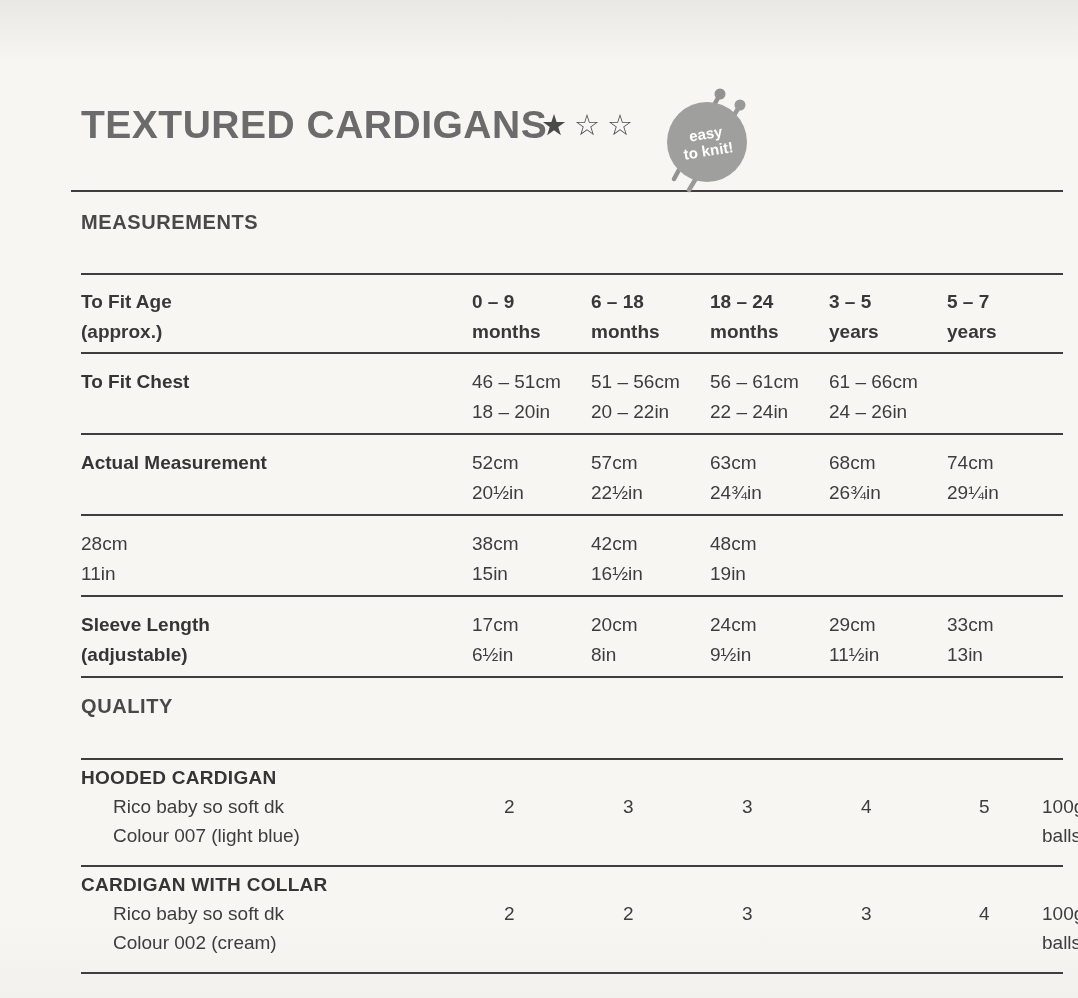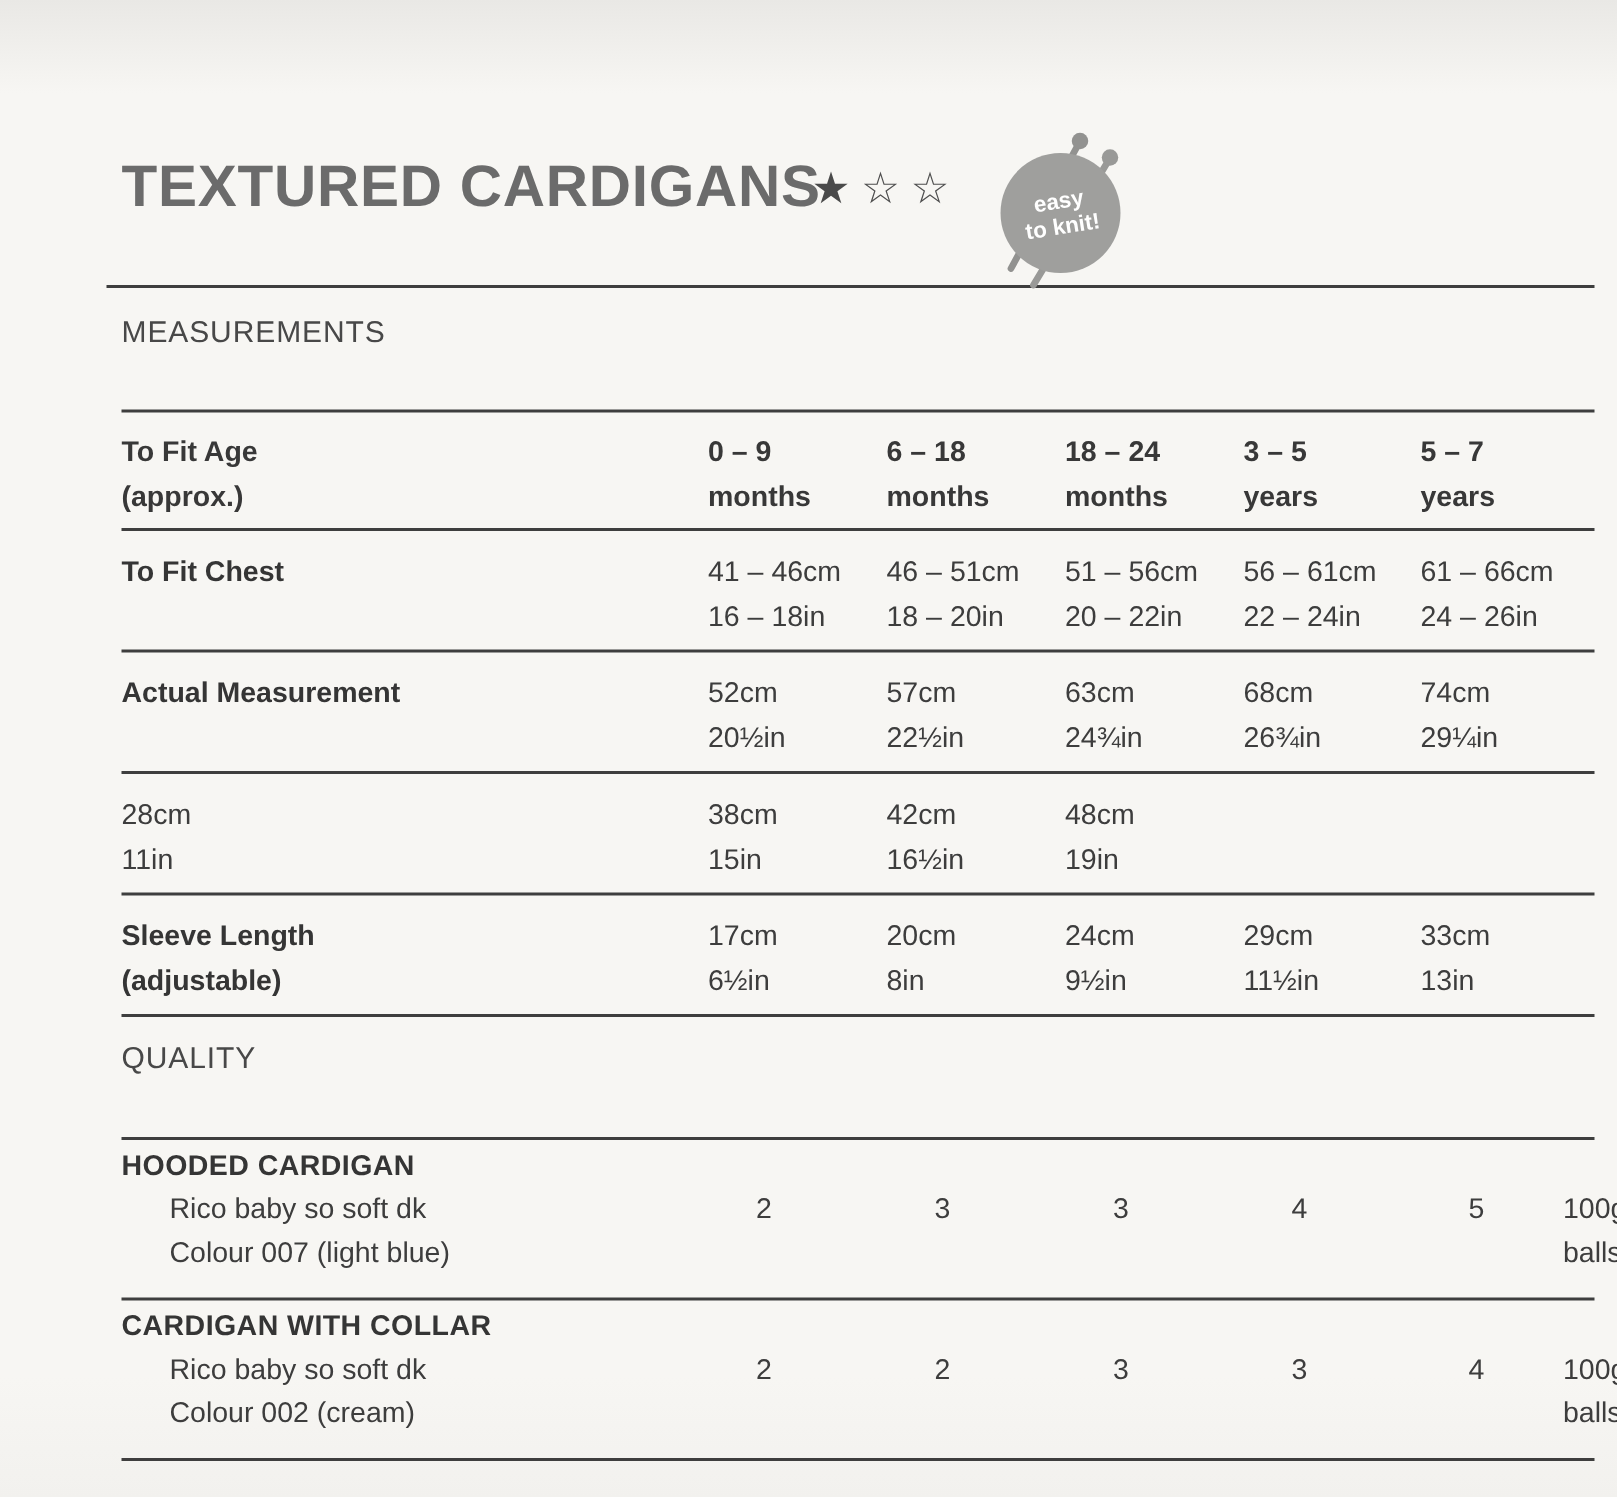--- a/index.html
+++ b/index.html
@@ -26,21 +26,21 @@
     position:absolute; left:460px; top:108px;
     font-family:"DejaVu Sans", sans-serif;
     font-size:29px; color:#4a4a4a; letter-spacing:7px;
     white-space:nowrap;
   }
   .stars .outline { color:#4f4f4f; }
   .badge-svg { position:absolute; left:577px; top:0px; width:102px; height:205px; z-index:2; }
   .rule { border-top:2px solid #3e3e3e; width:100%; }
   .rule-title { margin-left:-10px; width:calc(100% + 10px); }
   .section-heading {
-    font-size:20px; font-weight:normal; letter-spacing:0.6px;
+    font-size:20px; font-weight:bold; letter-spacing:0.6px;
     color:#484848; line-height:24px;
   }
   .h-meas { margin-top:18px; }
   .h-qual { margin-top:16px; }
   .rule-after-meas { margin-top:39px; }
   .rule-after-qual { margin-top:40px; }
 
   .grid {
     display:grid;
     grid-template-columns:391px 119px 119px 119px 118px 63px 53px;
@@ -122,24 +122,20 @@
     </div>
     <div class="cell"></div>
   </div>
   <div class="rule"></div>
 
   <div class="grid drow">
     <div class="cell lbl">
       <div>To Fit Chest</div>
     </div>
     <div class="cell val">
-      <div>41 – 46cm</div>
-      <div>16 – 18in</div>
-    </div>
-    <div class="cell val">
       <div>46 – 51cm</div>
       <div>18 – 20in</div>
     </div>
     <div class="cell val">
       <div>51 – 56cm</div>
       <div>20 – 22in</div>
     </div>
     <div class="cell val">
       <div>56 – 61cm</div>
       <div>22 – 24in</div>

